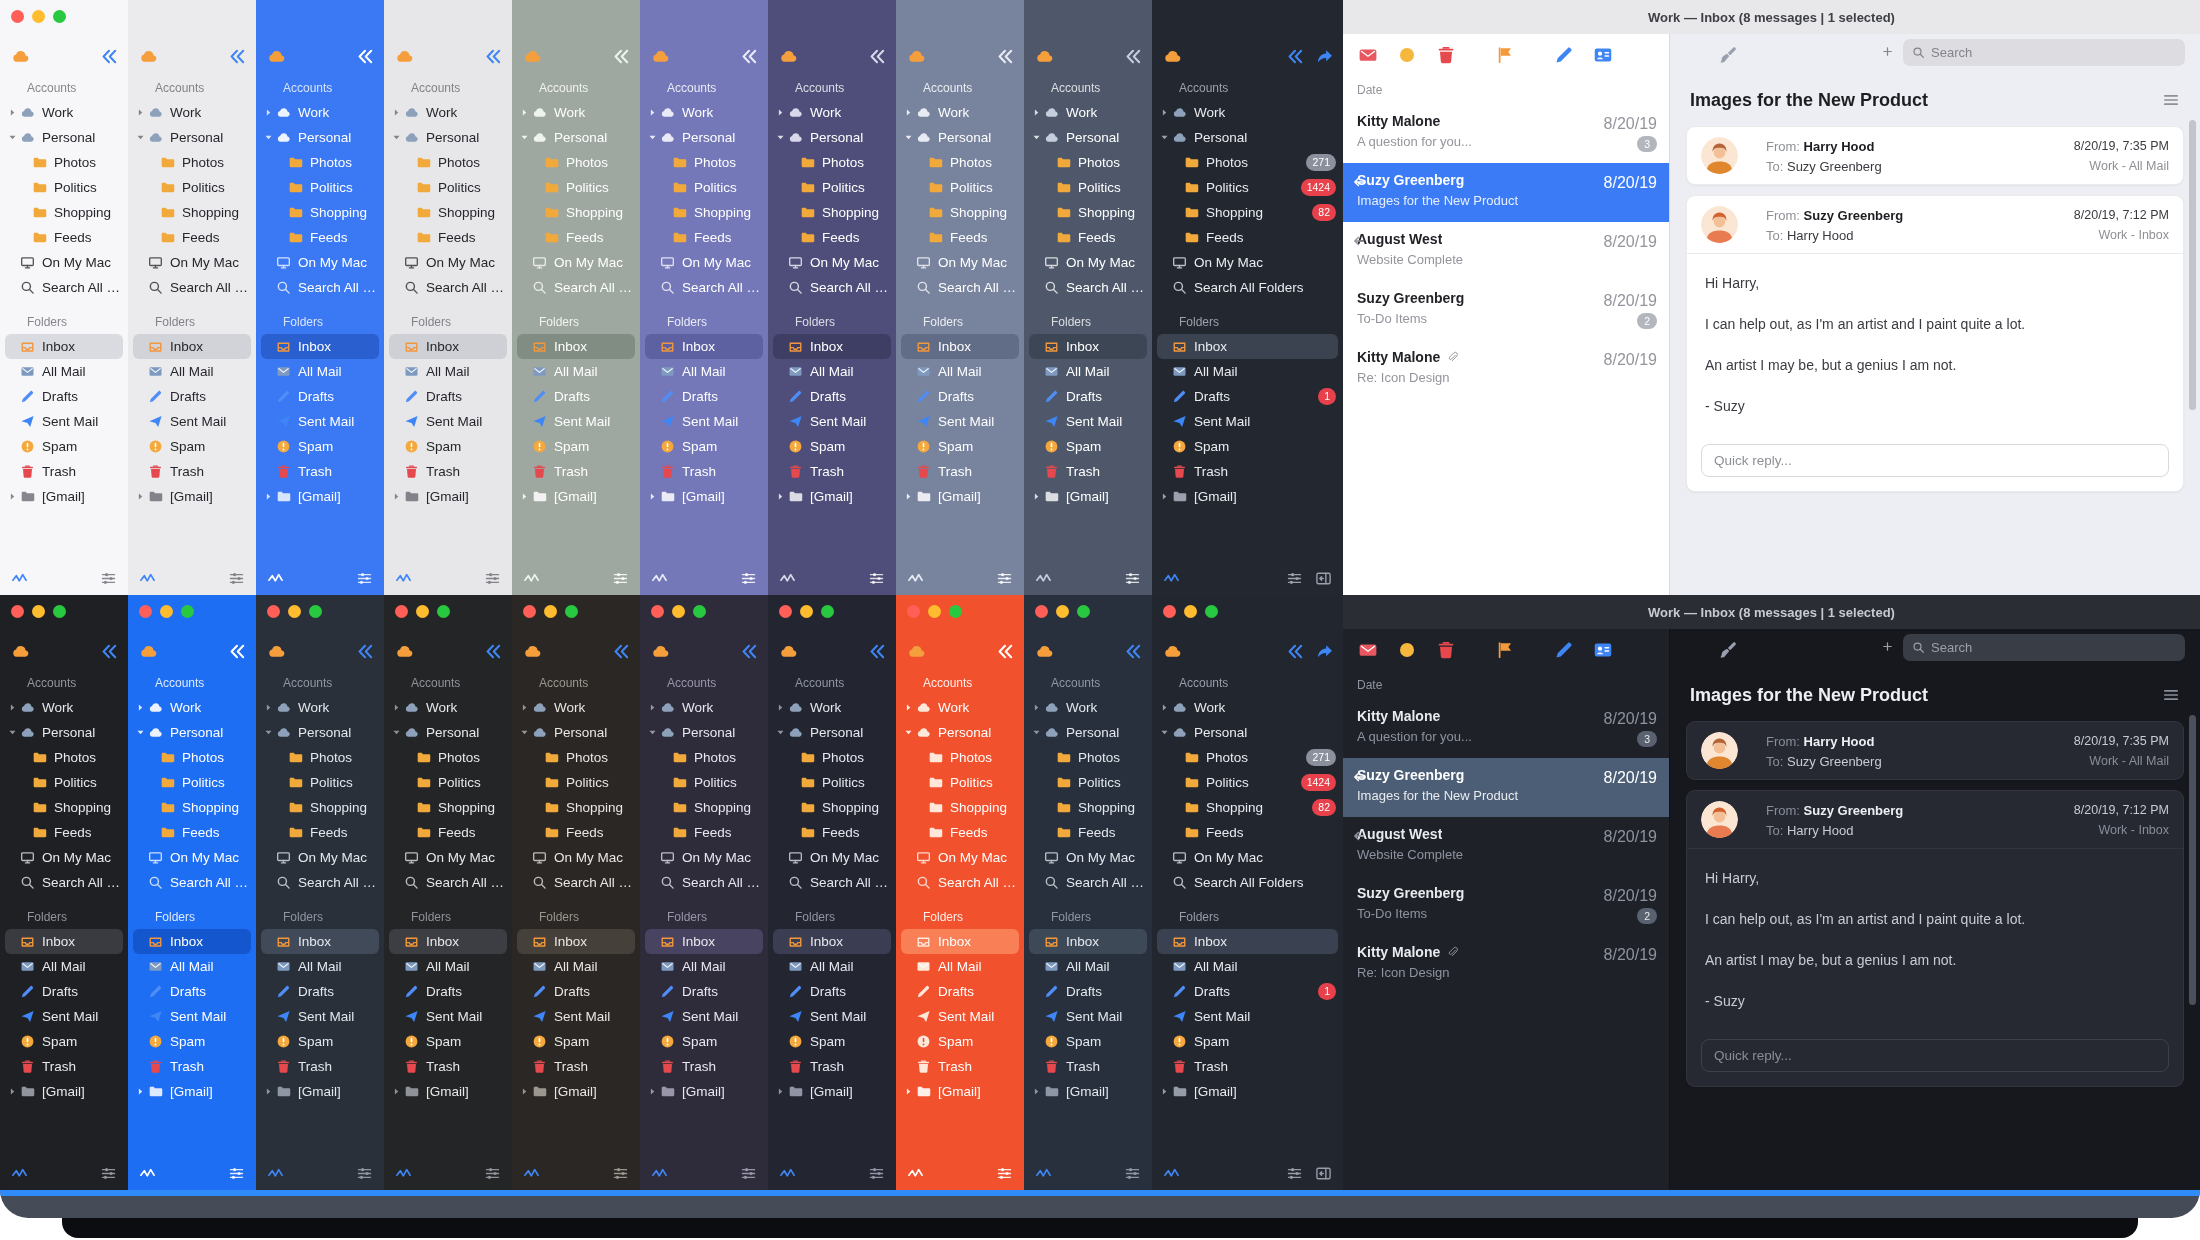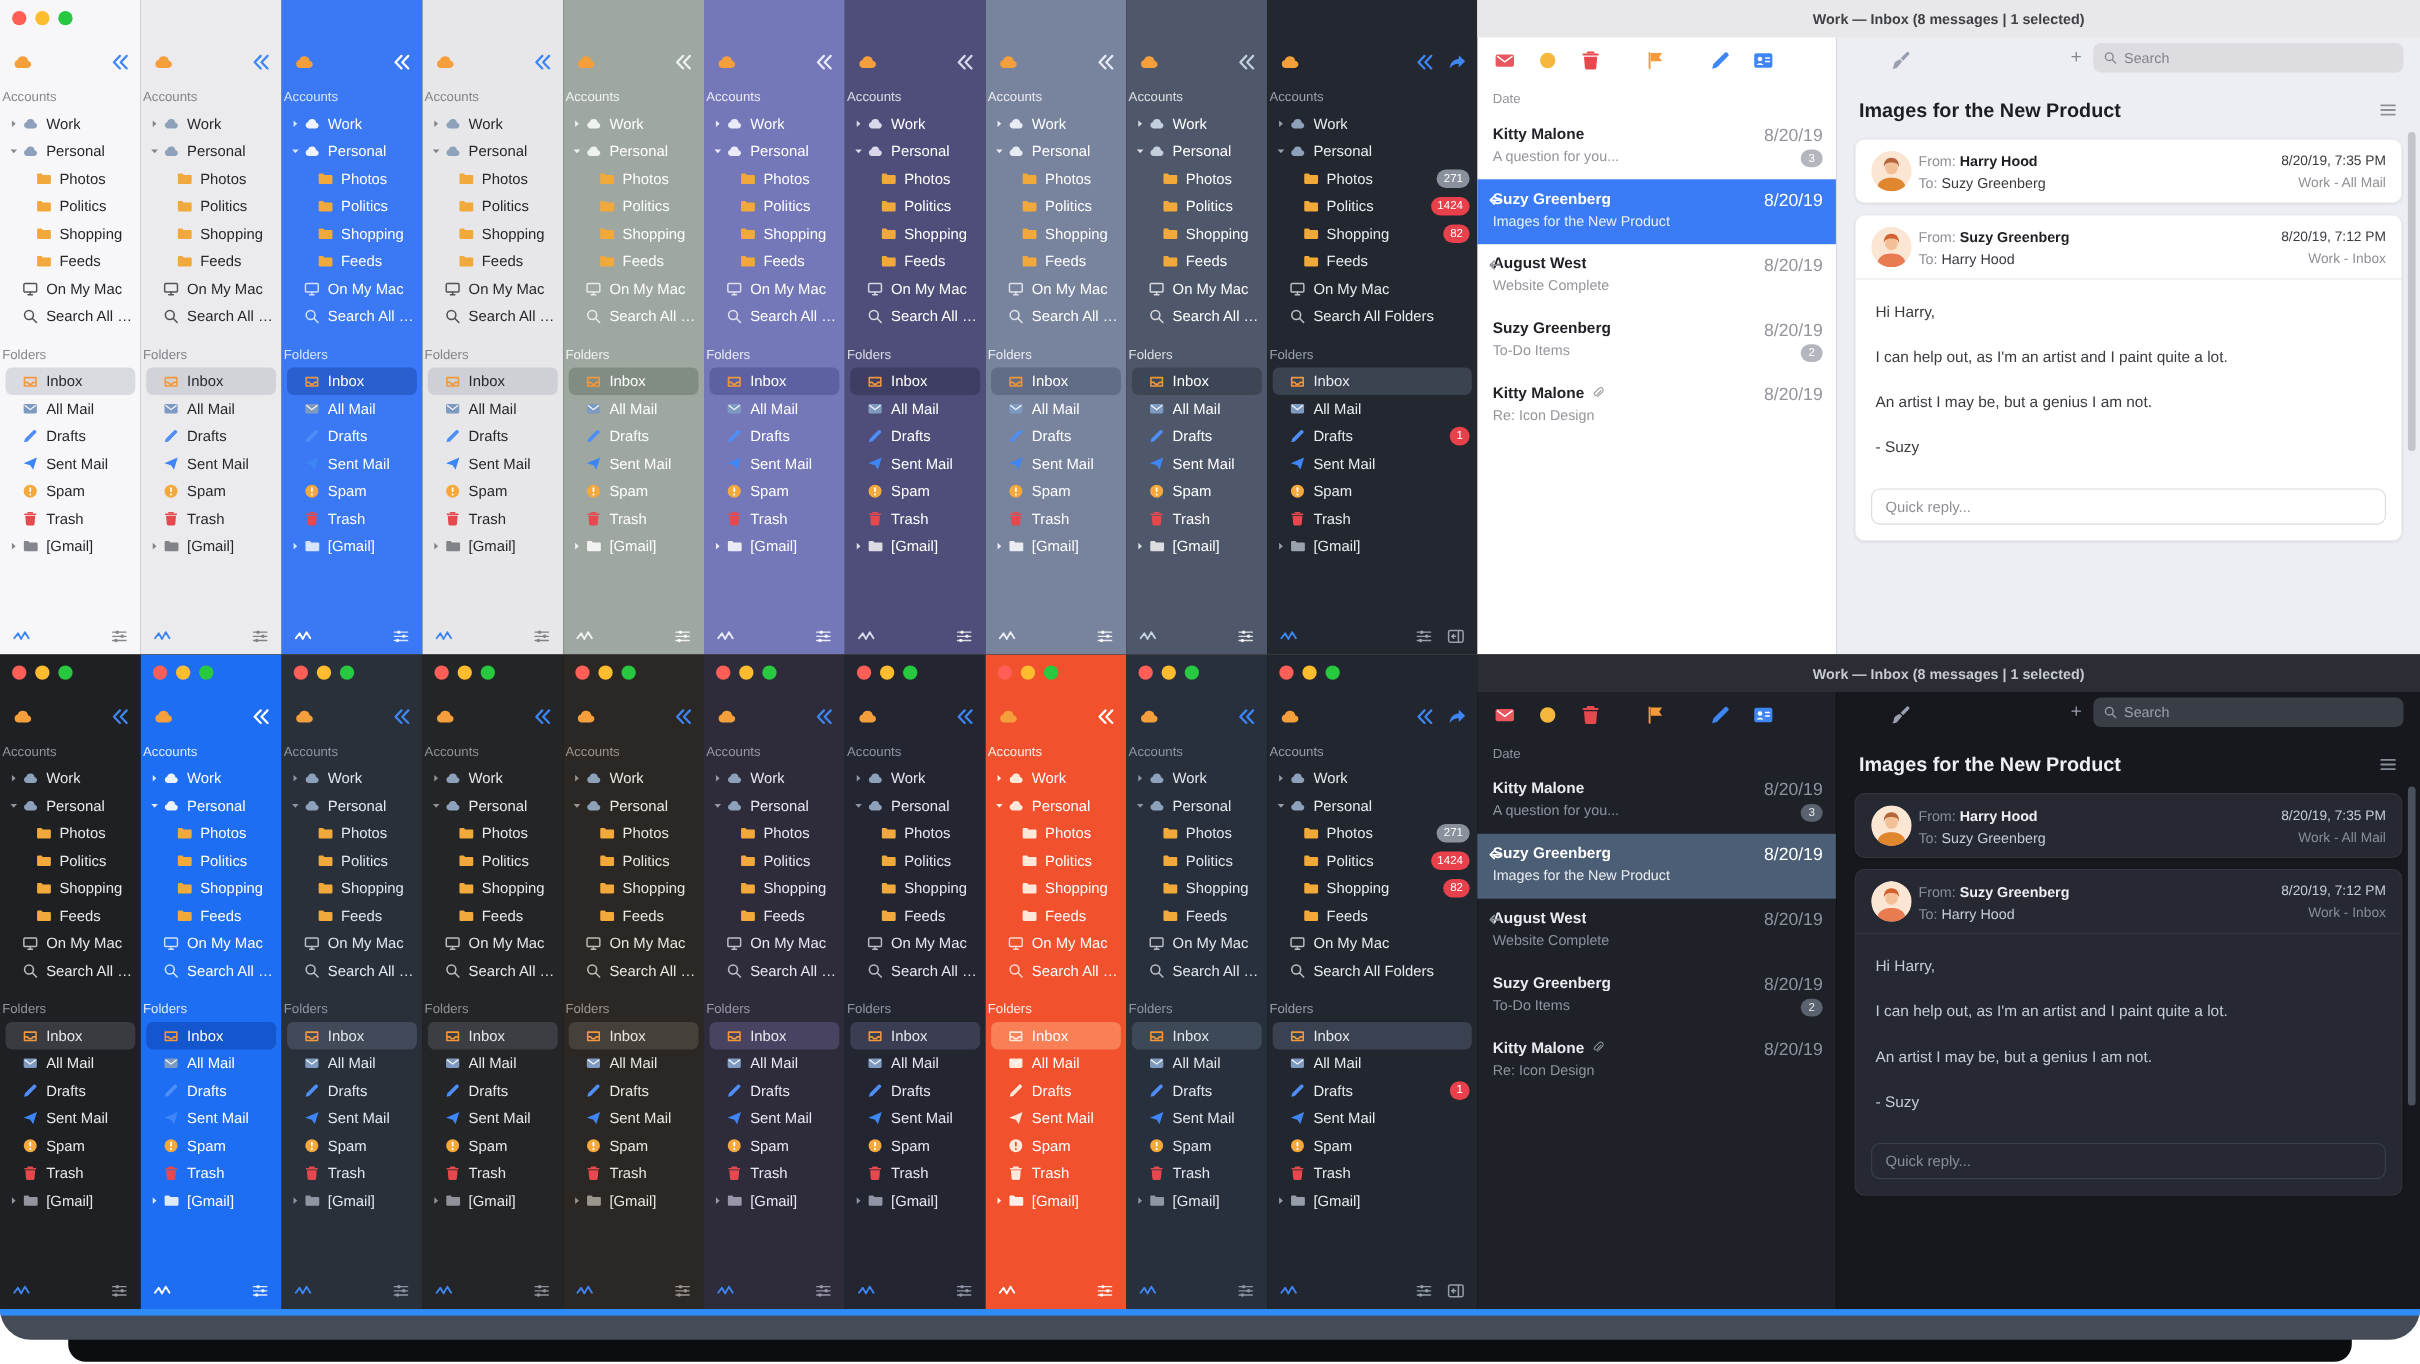--- a/index.html
+++ b/index.html
@@ -19,21 +19,21 @@
 .sb-col.wide{flex:0 0 191px;width:191px}
 .sb-chrome{height:76px;position:relative}
 .lights{position:absolute;top:10px;left:11px;display:flex;gap:8px}
 .l{width:13px;height:13px;border-radius:50%;display:inline-block}
 .l.r{background:#ff5f57}.l.y{background:#febc2e}.l.g{background:#28c840}
 .sb-tools{position:absolute;left:11px;right:9px;top:40px;height:32px;display:flex;align-items:center}
 .sb-tools .grow{flex:1}
 .sb-tools .tbi{display:flex}
 .sb-tools .tbi+.tbi{margin-left:10px}
 .tbi svg{width:19px;height:19px;display:block}
-.sb-head{font-size:12px;color:var(--sb-muted);padding:5px 2px 2px;height:24px;white-space:nowrap;overflow:hidden}
+.sb-head{font-size:12px;color:var(--sb-muted);padding:5px 27px 2px;height:24px;white-space:nowrap;overflow:hidden}
 .sb-head.f{margin-top:10px}
 .sb-row{height:25px;display:flex;align-items:center;padding:0 7px;font-size:13.5px;
         white-space:nowrap;overflow:hidden;cursor:default}
 .sb-row .chev{width:13px;flex:0 0 13px;color:var(--sb-muted);display:flex;align-items:center}
 .sb-row .chev svg{width:11px;height:11px}
 .sb-row .ic{flex:0 0 16px;width:16px;margin-right:6px;display:flex;align-items:center}
 .sb-row .ic svg{width:15px;height:15px}
 .sb-row .ic.dim{color:var(--sb-text);opacity:.78}
 .sb-row .ic.mut,.sb-row .mut{color:var(--sb-muted)}
 .sb-row .lbl{overflow:hidden;text-overflow:ellipsis;min-width:0}
@@ -78,21 +78,21 @@
 .pane-col{flex:1 1 auto;background:var(--paneBg);position:relative;height:100%}
 .pane-tools{margin-top:34px;height:42px;position:relative}
 .pane-tools .brush{position:absolute;left:48px;top:11px;display:flex}
 .pane-tools svg{width:20px;height:20px}
 .pane-title-row{height:46px;display:flex;align-items:center;justify-content:space-between;padding:2px 20px 0}
 .pane-title{font-size:18px;font-weight:700;color:var(--paneTitle)}
 .burger{color:var(--paneMuted);display:flex;cursor:pointer}
 .burger svg{width:18px;height:18px}
 .hcard{background:var(--cardBg);border:1px solid var(--cardBorder);border-radius:9px;
        margin:4px 16px 10px;position:relative;box-shadow:0 1px 2px rgba(0,0,0,.05)}
-.hc-head{display:flex;gap:6px;padding:10px 14px;position:relative}
+.hc-head{display:flex;gap:28px;padding:10px 14px;position:relative}
 .avatar{width:37px;height:37px;border-radius:50%;overflow:hidden;flex:0 0 37px}
 .avatar svg{width:37px;height:37px;display:block}
 .hc-lines{font-size:13px;color:var(--bodyText);display:flex;flex-direction:column;gap:5px;padding-top:2px}
 .hc-lines .lab{color:var(--paneMuted)}
 .hc-lines b{color:var(--paneTitle);font-weight:700}
 .hc-right{position:absolute;right:14px;top:12px;text-align:right;font-size:12.5px;
           color:var(--paneMuted);display:flex;flex-direction:column;gap:6px}
 .hc-right .dt{color:var(--bodyText)}
 .body-sec{padding:4px 18px 2px;border-top:1px solid var(--cardBorder)}
 .body-sec p{font-size:14px;color:var(--bodyText);margin:16px 0 22px;line-height:1.35}

